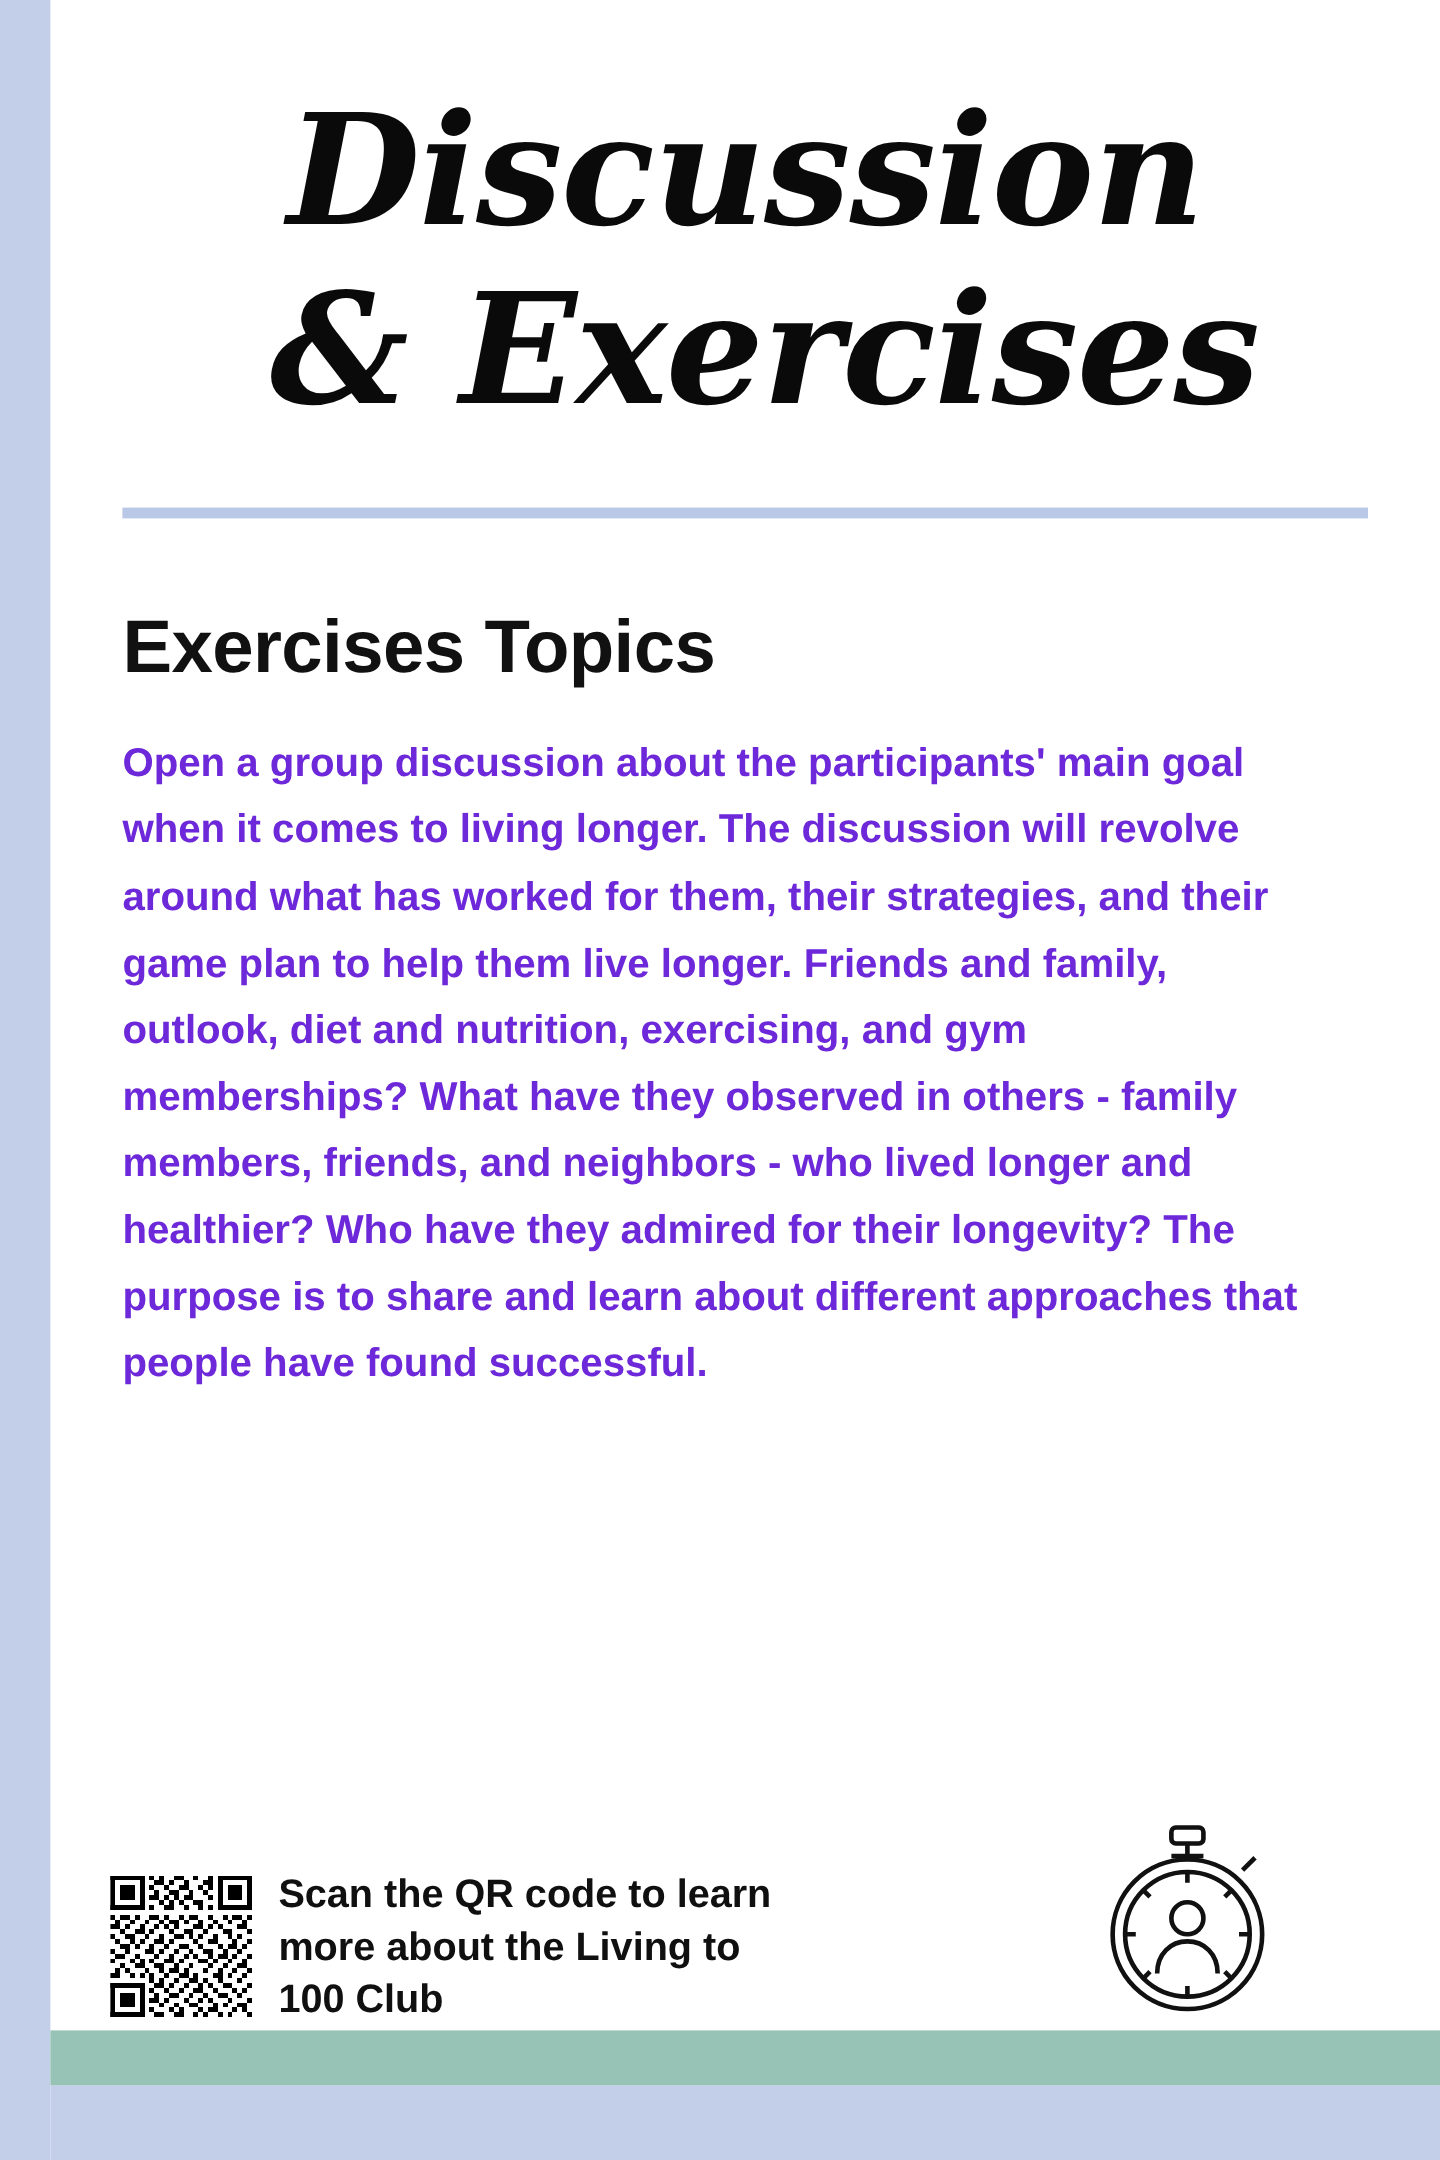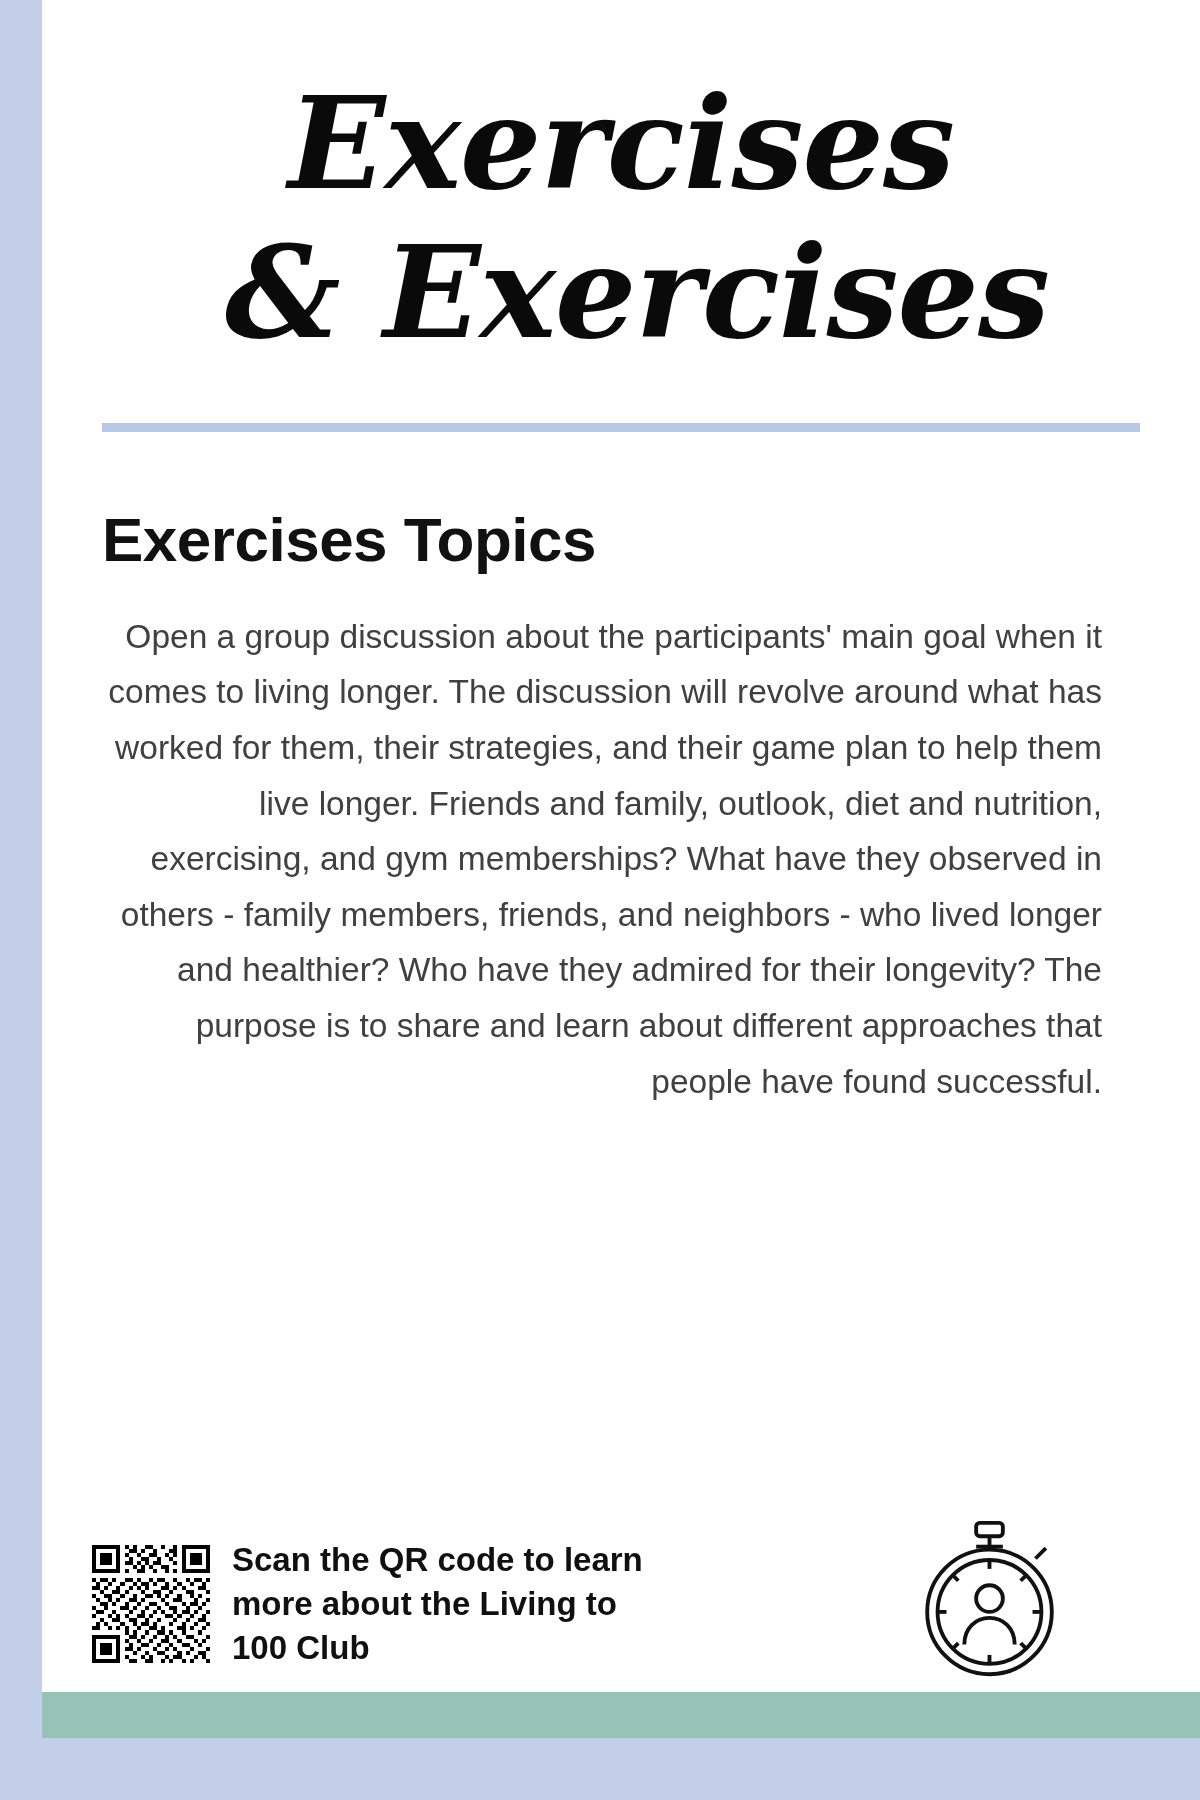--- a/index.html
+++ b/index.html
@@ -63,36 +63,35 @@
     margin: 72px 0 0 60px;
     font-size: 62px;
     font-weight: bold;
     color: #111111;
     letter-spacing: -0.5px;
   }
   .body-text {
     margin: 34px 60px 0 60px;
     font-size: 33.5px;
     line-height: 1.66;
-    color: #404040;
-    font-weight: 400;
+    color: #6d28d9;
+    font-weight: 700;
     max-width: 1000px;
-    text-align: right;
   }
   .footer {
     position: absolute;
     left: 0;
     right: 0;
     bottom: 108px;
     height: 180px;
   }
   .qr-row {
     position: absolute;
     left: 50px;
-    bottom: 22px;
+    bottom: 4px;
     display: flex;
     align-items: center;
     gap: 22px;
   }
   .qr {
     width: 118px;
     height: 118px;
     display: block;
     flex: 0 0 auto;
   }
@@ -128,21 +127,21 @@
 </head>
 <body>
 
 <div class="page">
 
   <div class="left-bar"></div>
 
   <div class="content">
 
     <div class="title-block">
-      <div class="title-line">Exercises</div>
+      <div class="title-line">Discussion</div>
       <div class="title-line second">&amp; Exercises</div>
     </div>
 
     <div class="divider"></div>
 
     <div class="section-heading">Exercises Topics</div>
 
     <div class="body-text">Open a group discussion about the participants' main goal when it comes to living longer. The discussion will revolve around what has worked for them, their strategies, and their game plan to help them live longer. Friends and family, outlook, diet and nutrition, exercising, and gym memberships? What have they observed in others - family members, friends, and neighbors - who lived longer and healthier? Who have they admired for their longevity? The purpose is to share and learn about different approaches that people have found successful.</div>
 
     <div class="footer">

